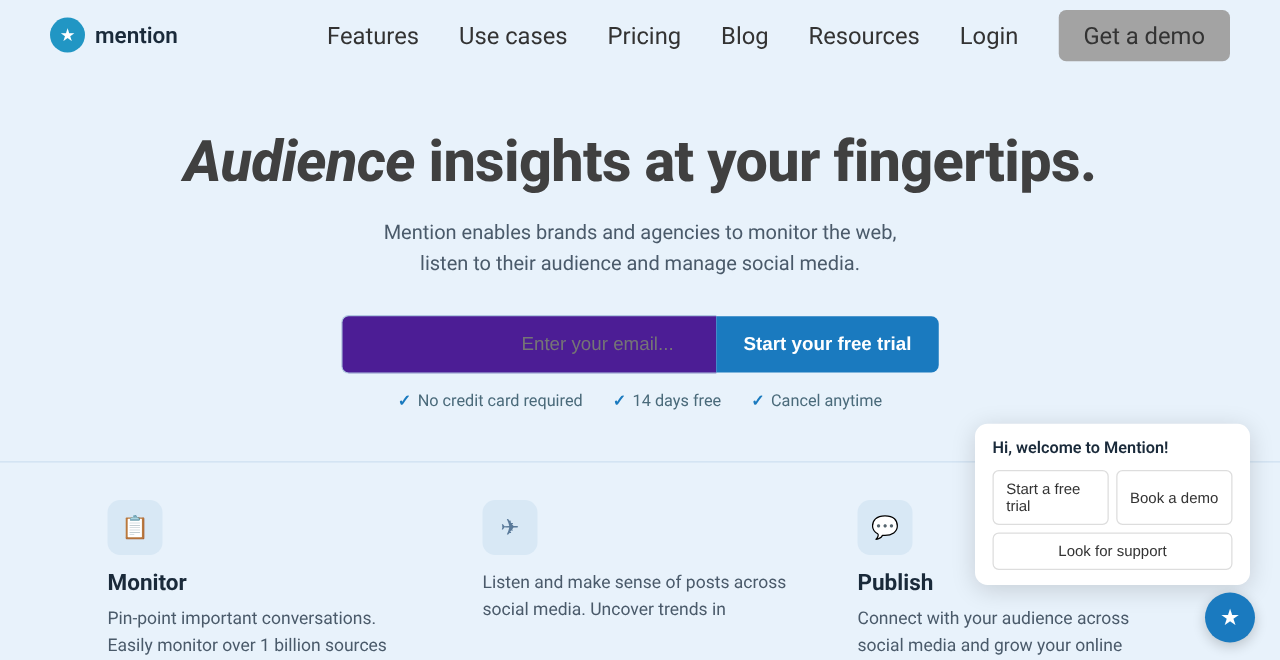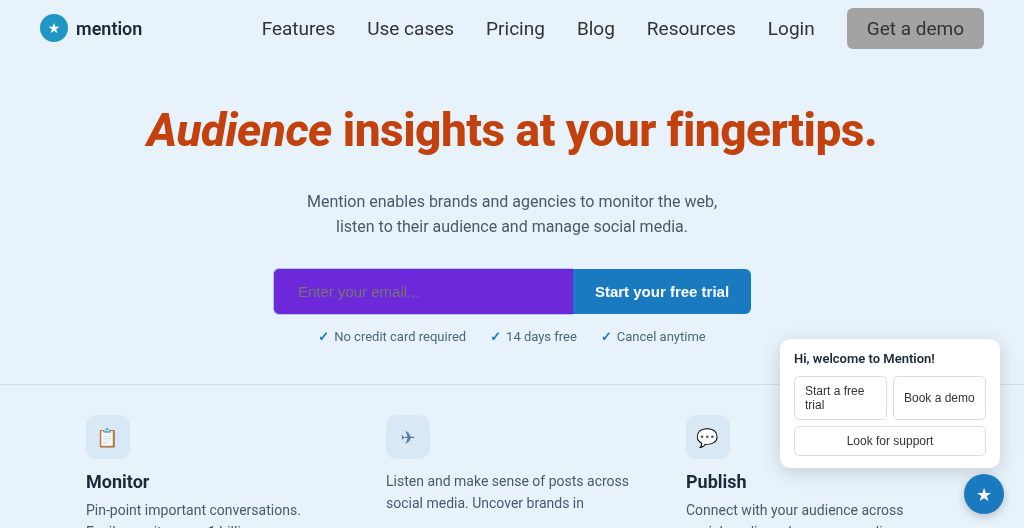--- a/index.html
+++ b/index.html
@@ -71,23 +71,23 @@
     .hero {
       display: flex;
       flex-direction: column;
       align-items: center;
       text-align: center;
       padding: 48px 20px 30px;
     }
     .hero-title {
       font-size: 46px;
       font-weight: 800;
-      color: #c2410c;
+      color: #404040;
       line-height: 1.15;
-      margin-bottom: 32px;
+      margin-bottom: 16px;
       letter-spacing: -0.5px;
     }
     .hero-title em {
       font-style: italic;
       font-weight: 800;
     }
     .hero-subtitle {
       font-size: 16px;
       color: #4a5a6a;
       line-height: 1.6;
@@ -97,28 +97,29 @@
 
     
     .cta-row {
       display: flex;
       gap: 0;
       align-items: center;
       margin-bottom: 14px;
     }
     .email-input {
       width: 300px;
-      padding: 14px 24px;
+      padding: 14px 34px;
       font-size: 15px;
       border: 1.5px solid #b0c8e0;
       border-right: none;
       border-radius: 6px 0 0 6px;
-      background: #6d28d9;
+      background: #4c1d95;
       color: #aaa;
       outline: none;
+      text-align: right;
     }
     .btn-trial {
       background: #1a7abf;
       color: white;
       padding: 14px 22px;
       font-size: 15px;
       font-weight: 600;
       border: none;
       border-radius: 0 6px 6px 0;
       cursor: pointer;
@@ -296,21 +297,21 @@
     <div class="feature-icon-wrap">
       <span>📋</span>
     </div>
     <div class="feature-title">Monitor</div>
     <div class="feature-desc">Pin-point important conversations. Easily monitor over 1 billion sources across the</div>
   </div>
   <div class="feature-col">
     <div class="feature-icon-wrap">
       <span>✈</span>
     </div>
-    <div class="feature-desc">Listen and make sense of posts across social media. Uncover brands in</div>
+    <div class="feature-desc">Listen and make sense of posts across social media. Uncover trends in</div>
   </div>
   <div class="feature-col">
     <div class="feature-icon-wrap">
       <span>💬</span>
     </div>
     <div class="feature-title">Publish</div>
     <div class="feature-desc">Connect with your audience across social media and grow your online presence.</div>
   </div>
 </section>
 

